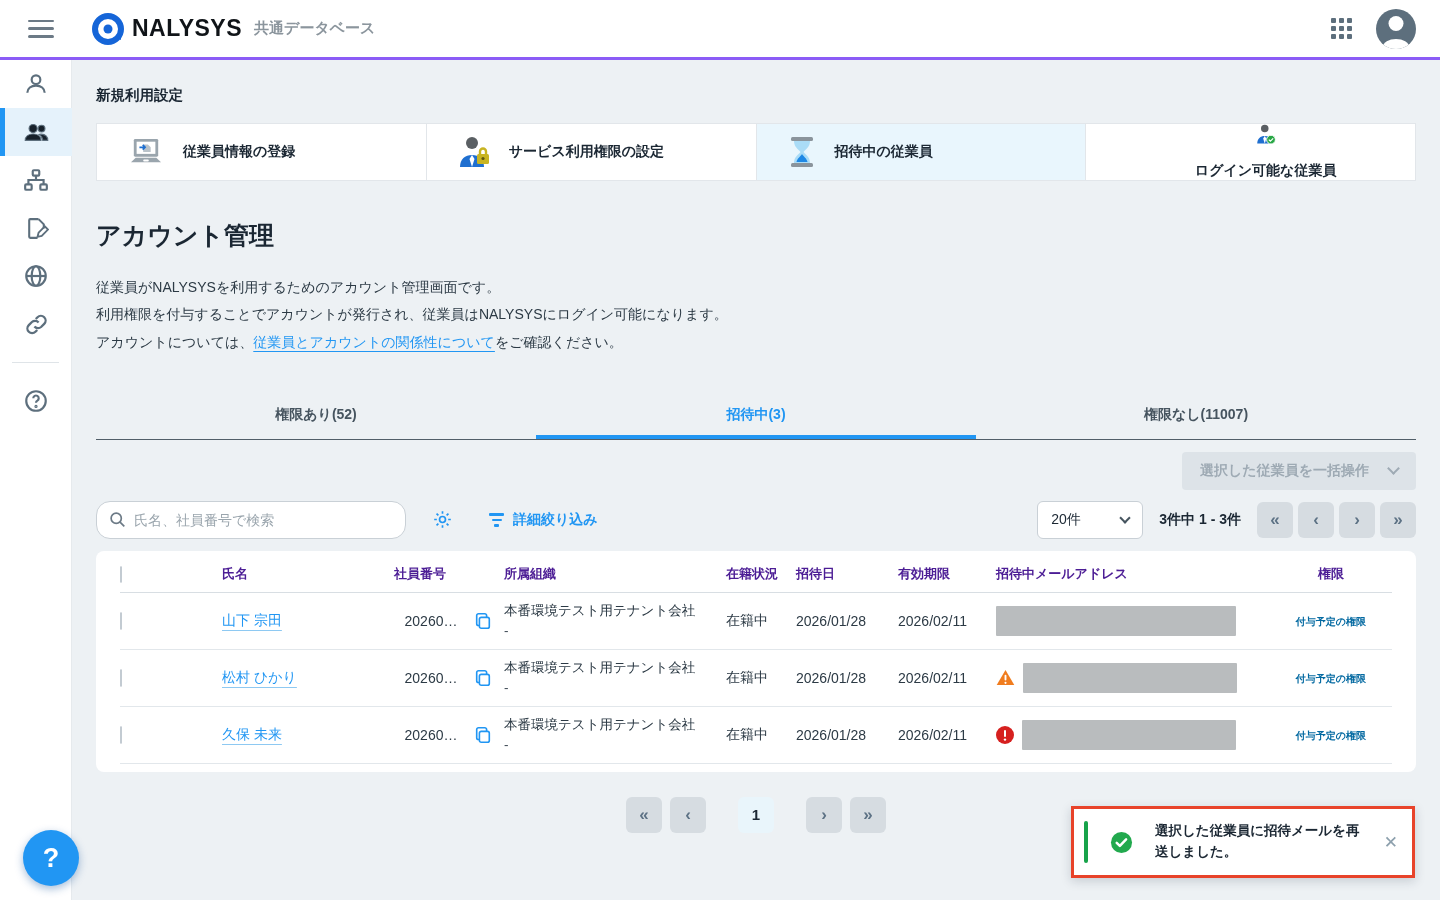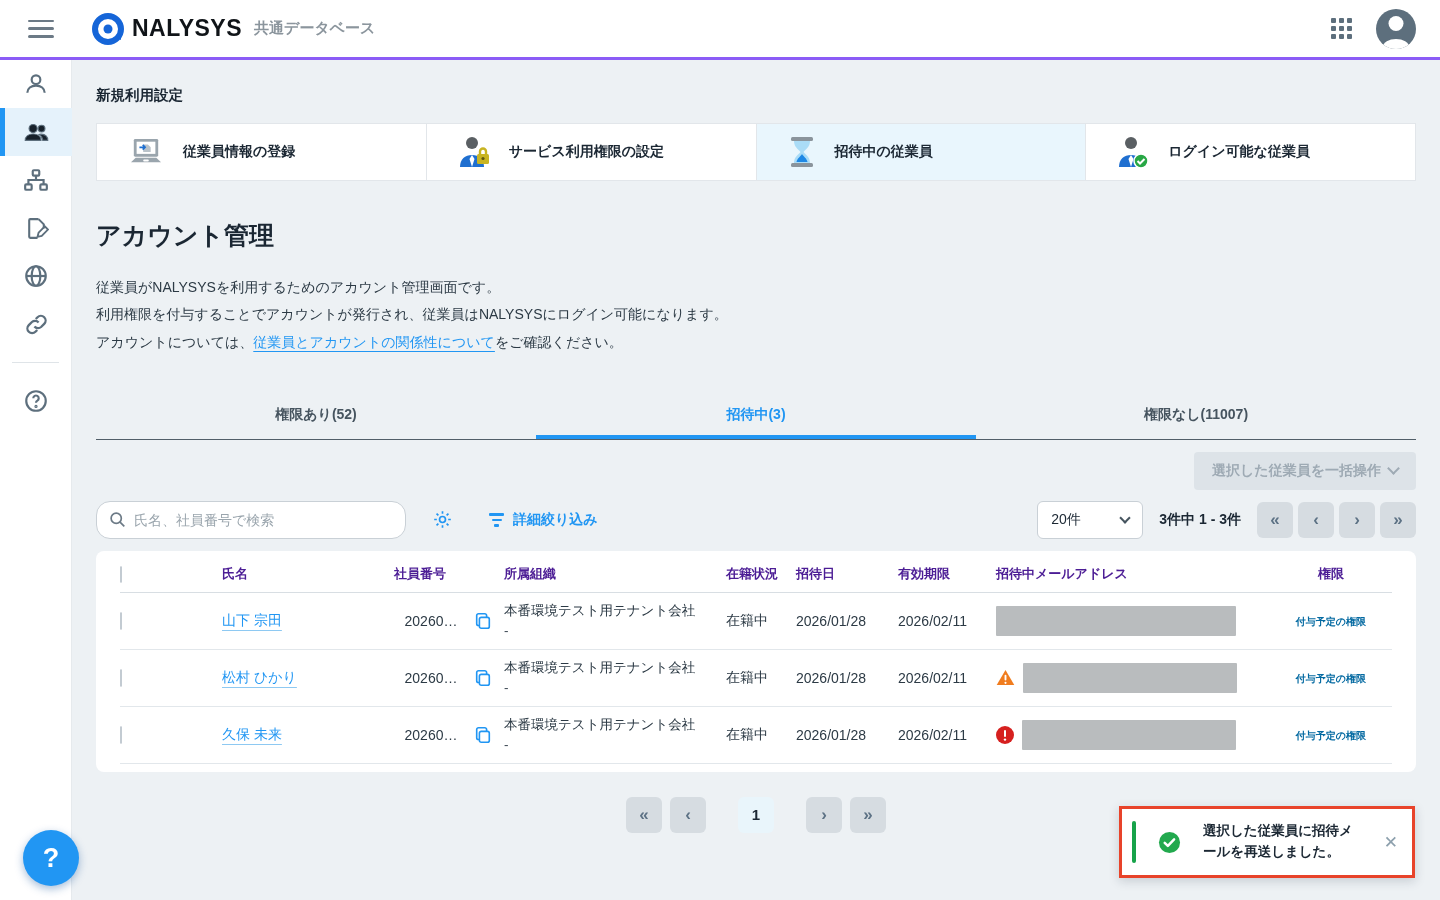--- a/index.html
+++ b/index.html
@@ -28,38 +28,38 @@
   .side-item.active::before { content:''; position:absolute; left:0; top:0; bottom:0; width:5px; background:#2196f3; }
   .side-divider { height:1px; background:#dfe4e8; margin:14px 12px; }
   .side-item svg { stroke:#5d6f7d; }
 
   
   .main { position:absolute; top:60px; left:72px; right:0; bottom:0; padding:24px; overflow:hidden; }
   .setup-title { font-size:14.5px; font-weight:bold; margin:2px 0 18px; }
   .steps { display:flex; border:1px solid #e2e6ea; background:#fff; }
   .step { flex:1; height:56px; display:flex; align-items:center; padding-left:30px; gap:18px;
           border-right:1px solid #e2e6ea; background:#fff; cursor:pointer; }
-  .step:last-child { border-right:none; }
+  .step:last-child { border-right:none;flex-direction:column; }
   .step.active { background:#e9f6fd; }
   .step-label { font-size:14px; font-weight:bold; color:#1b2733; }
 
   .page-title { font-size:25px; font-weight:bold; margin:38px 0 22px; }
   .desc { font-size:14px; color:#2c3a45; line-height:1.95; }
   .desc a { color:#2196f3; text-decoration:underline; text-underline-offset:4px; cursor:pointer; }
 
   
   .tabs { display:flex; margin-top:38px; border-bottom:1px solid #515e68; }
   .tab { flex:1; text-align:center; font-size:14px; font-weight:bold; color:#46545f; padding:12px 0 11px;
          border-bottom:4px solid transparent; cursor:pointer; }
   .tab.active { color:#2196f3; border-bottom-color:#2196f3; }
 
   
   .bulk-row { display:flex; justify-content:flex-end; margin-top:12px; }
   .bulk-btn { height:38px; padding:0 18px; background:#dde3e8; color:#9eaab4; border:none; border-radius:4px;
-              font-size:14px; font-weight:bold; display:flex; align-items:center; gap:8px; font-family:inherit; }
+              font-size:14px; font-weight:bold; display:flex; align-items:center; gap:20px; font-family:inherit; }
   .bulk-chev { width:9px; height:9px; border-right:2px solid #9eaab4; border-bottom:2px solid #9eaab4;
                transform:rotate(45deg); margin-top:-4px; }
   .toolbar { display:flex; align-items:center; margin-top:11px; }
   .search-box { width:310px; height:38px; background:#fff; border:1px solid #c9d0d6; border-radius:14px;
                 display:flex; align-items:center; padding:0 12px; gap:8px; }
   .search-box input { border:none; outline:none; flex:1; font-size:14px; font-family:inherit; color:#1b2733; background:transparent; }
   .search-box input::placeholder { color:#9aa5ad; }
   .gear-btn { margin-left:26px; cursor:pointer; display:flex; }
   .filter-link { margin-left:36px; display:flex; align-items:center; gap:9px; color:#2196f3; font-size:14px; font-weight:bold; cursor:pointer; }
   .filter-bars { display:flex; flex-direction:column; gap:3px; align-items:center; }
@@ -96,21 +96,21 @@
   .mail-cell { display:flex; align-items:center; gap:8px; }
   .redact { height:30px; background:#b9bcbe; border-radius:1px; flex:1; max-width:240px; }
   .mail-cell.with-icon .redact { max-width:214px; }
   .perm-cell { text-align:right; padding-right:26px; }
   .perm-link { color:#0369a1; font-size:10px; font-weight:bold; cursor:pointer; white-space:nowrap; }
   .th-perm { text-align:right; padding-right:48px; }
 
   .bottom-pager { display:flex; justify-content:center; gap:8px; margin-top:25px; align-items:center; }
 
   
-  .toast { position:absolute; right:25px; bottom:22px; width:296px; background:#fff;
+  .toast { position:absolute; right:25px; bottom:22px; width:344px; background:#fff;
            border:3px solid #e8432a; box-shadow:0 3px 10px rgba(20,40,60,.18);
            display:flex; align-items:center; padding:12px 12px 12px 10px; gap:22px; z-index:10; }
   .toast-bar { align-self:stretch; width:4px; background:#17a34a; border-radius:2px; }
   .toast-msg { flex:1; font-size:13.5px; font-weight:bold; line-height:1.55; color:#1b2733; }
   .toast-close { color:#8da0ad; font-size:17px; cursor:pointer; padding:0 2px; }
 
   
   .help-fab { position:absolute; left:23px; top:830px; width:56px; height:56px; border-radius:50%;
               background:#2196f3; color:#fff; font-size:27px; font-weight:bold; display:flex;
               align-items:center; justify-content:center; box-shadow:0 3px 8px rgba(30,90,160,.4);

